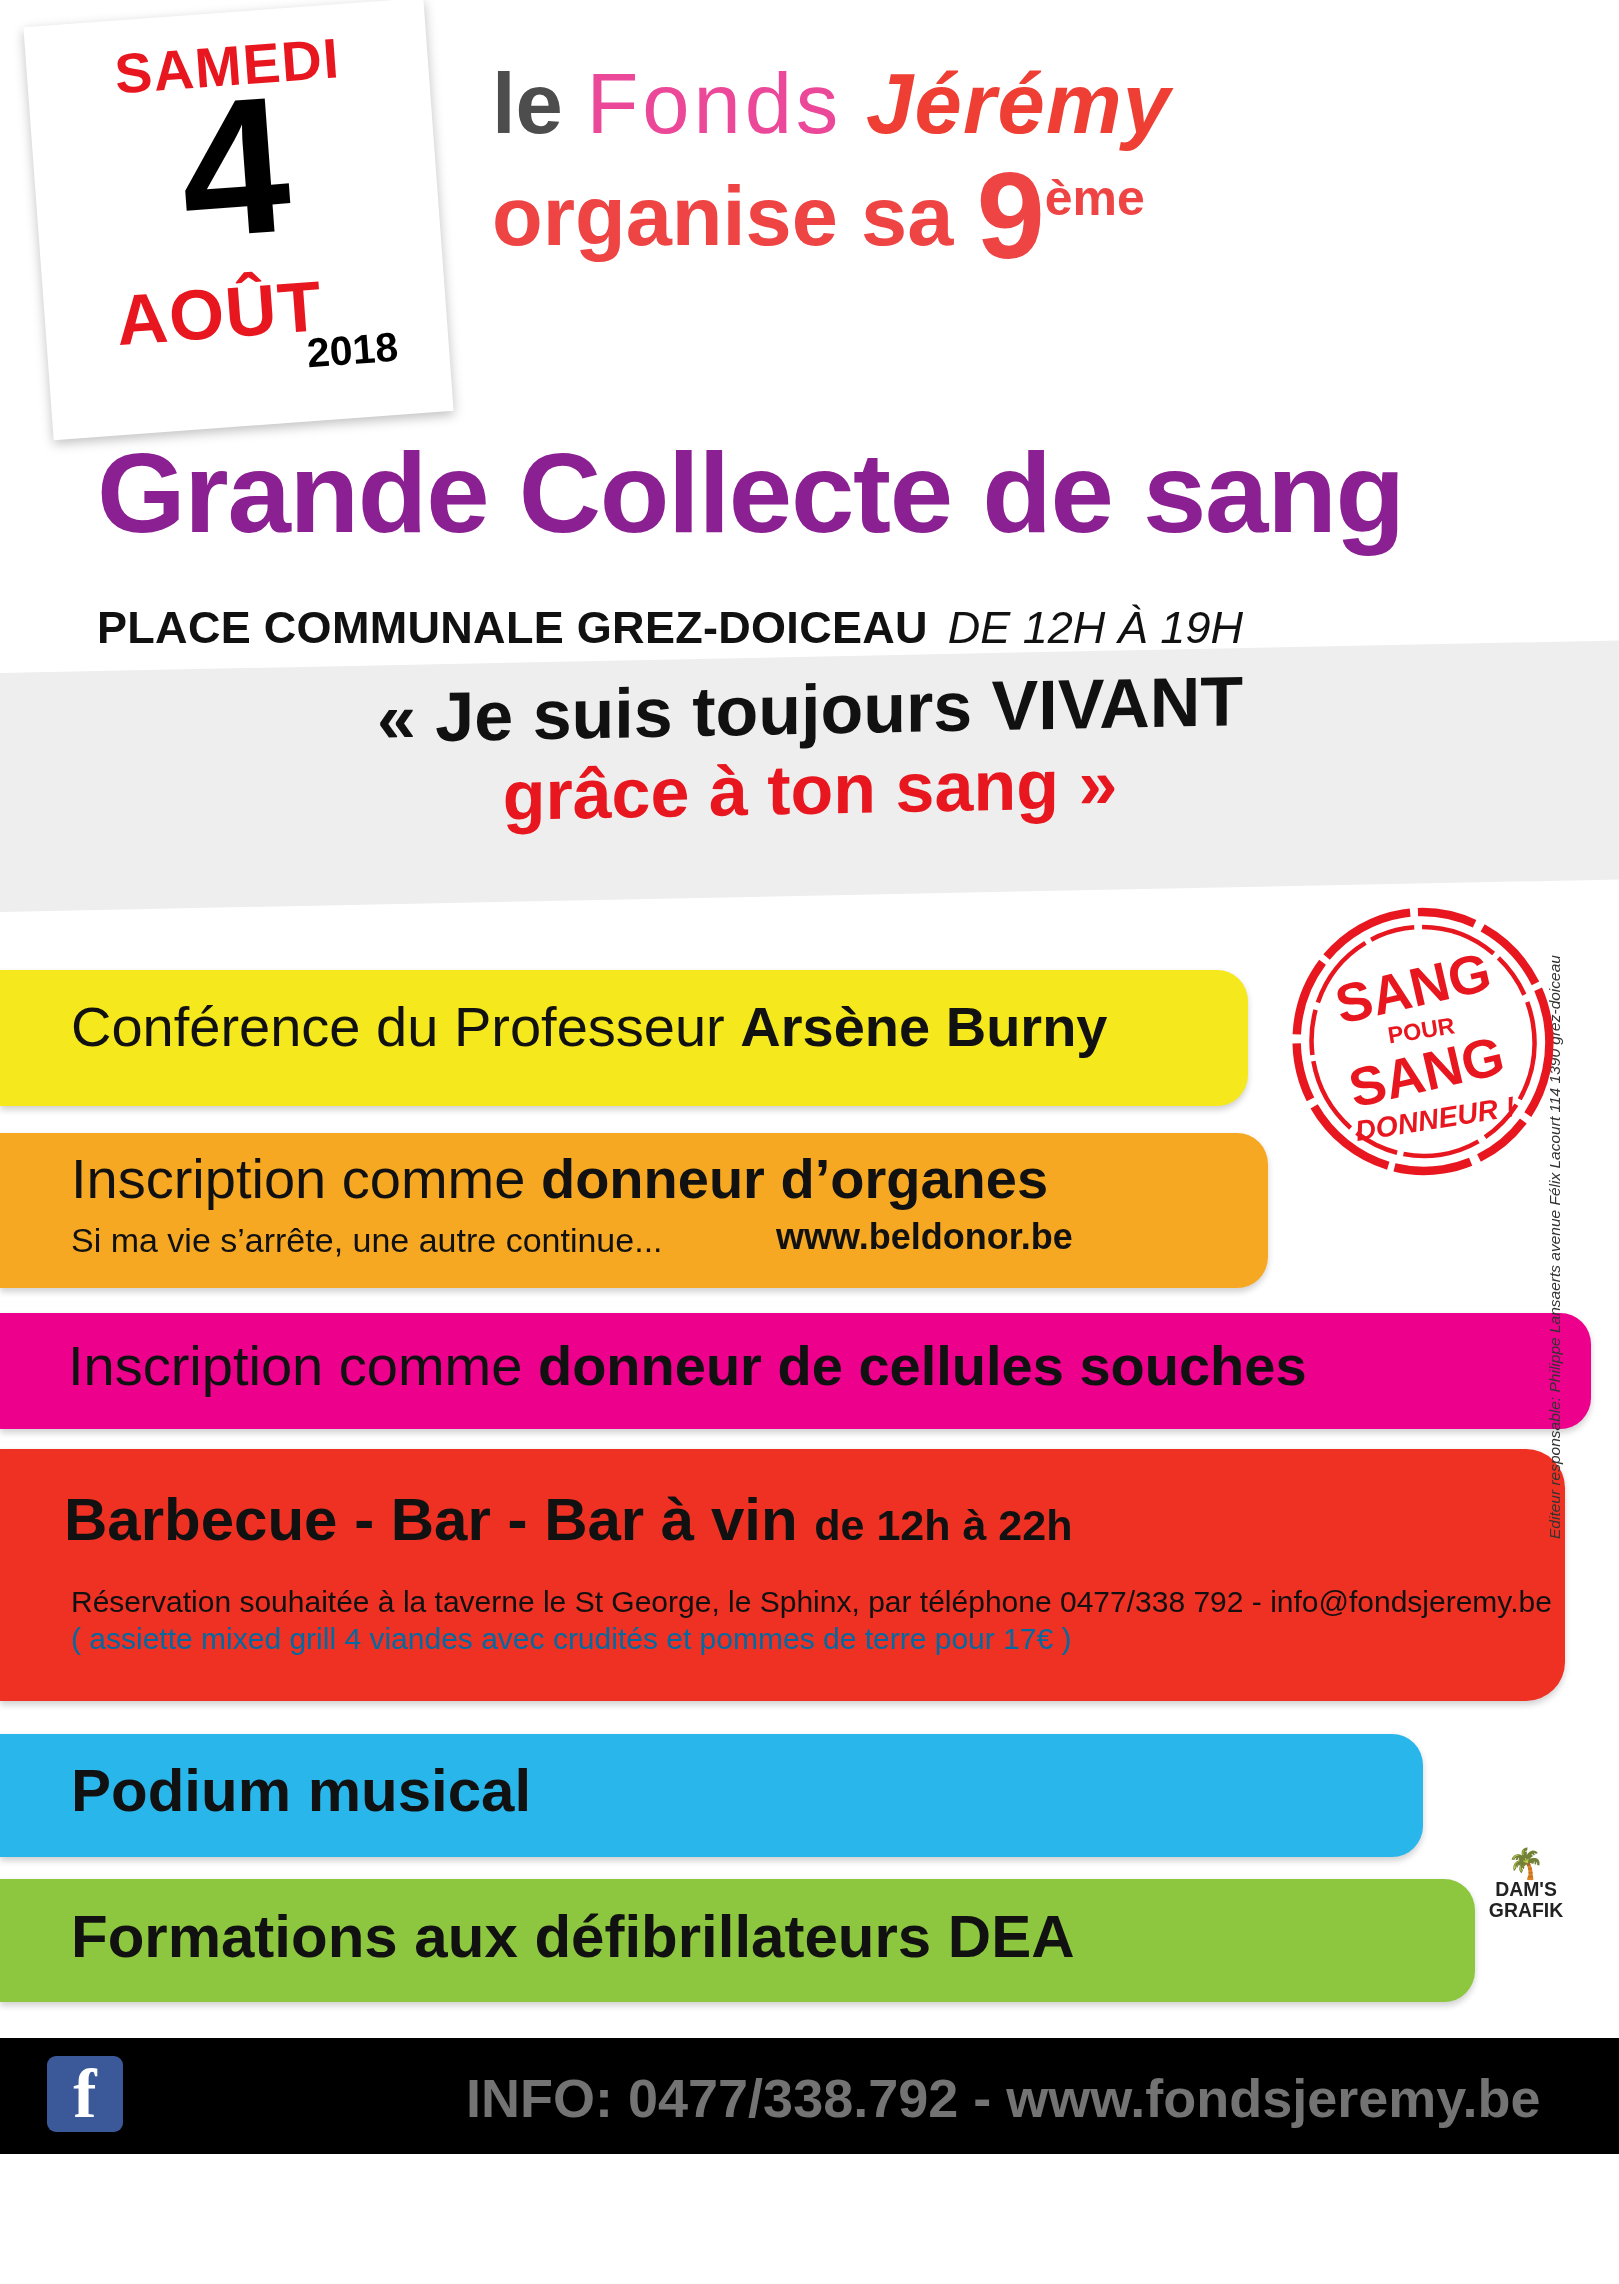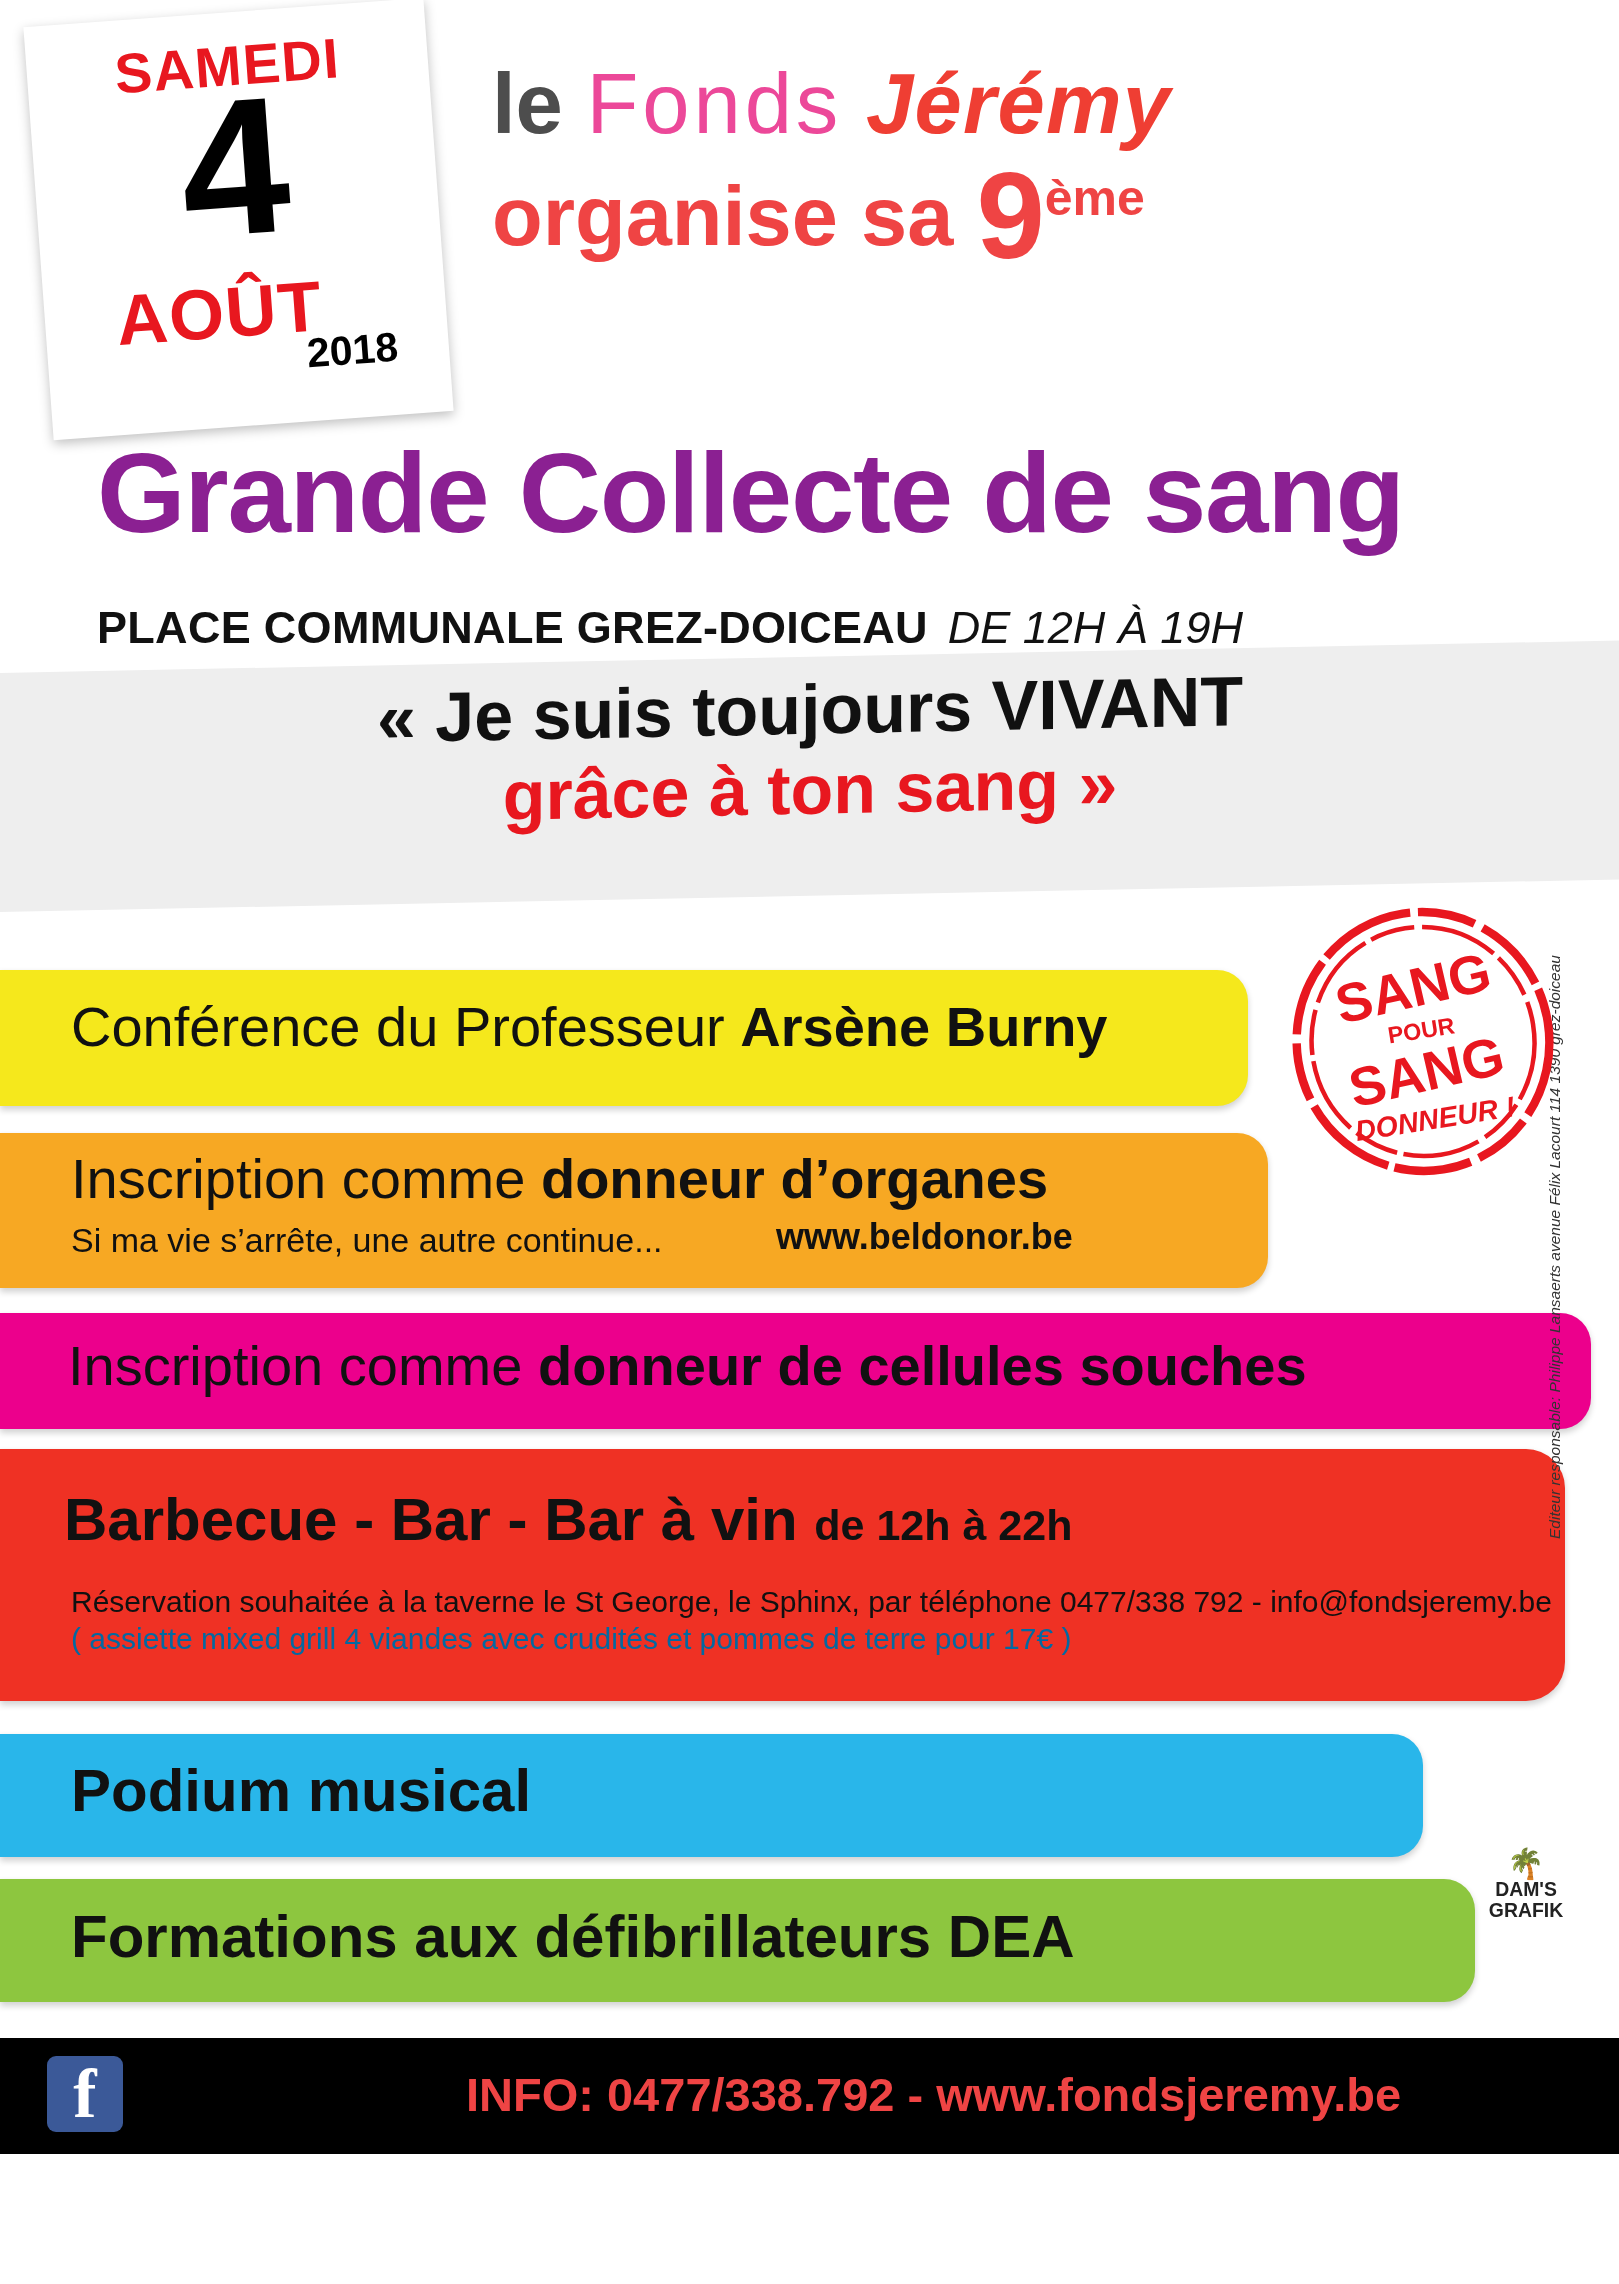--- a/index.html
+++ b/index.html
@@ -137,21 +137,21 @@
   .footer{
     position:absolute;left:0;top:2038px;width:1620px;height:116px;background:#000;
   }
   .fb-icon{
     position:absolute;left:47px;top:2056px;width:76px;height:76px;
     background:#3b5998;border-radius:9px;color:#fff;
     font-family:"Liberation Serif", serif;font-weight:bold;font-size:70px;
     text-align:center;line-height:76px;
   }
   .fb-text{position:absolute;left:133px;top:2057px;color:#fff;font-size:36px;font-weight:bold;line-height:40px;}
-  .footer-info{position:absolute;left:466px;top:2067px;color:#ef4444;font-size:47px;font-weight:bold;white-space:nowrap;}
+  .footer-info{position:absolute;left:466px;top:2067px;color:#737373;font-size:54px;font-weight:bold;white-space:nowrap;}
 
   
   .sponsors{position:absolute;left:0;top:2160px;width:1620px;height:124px;background:#fff;}
 </style>
 </head>
 <body>
 
 <div class="poster">
 
   <div class="date-badge">

